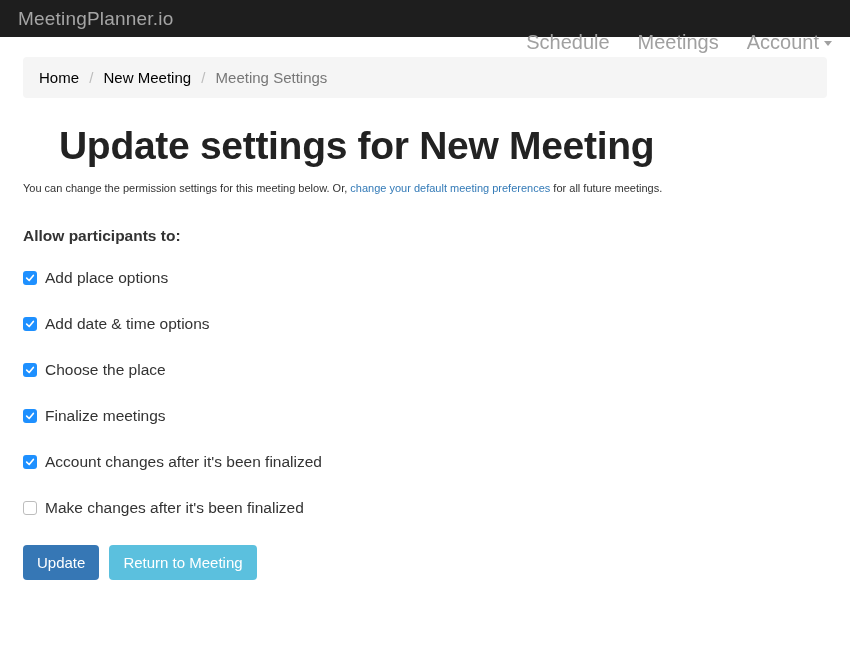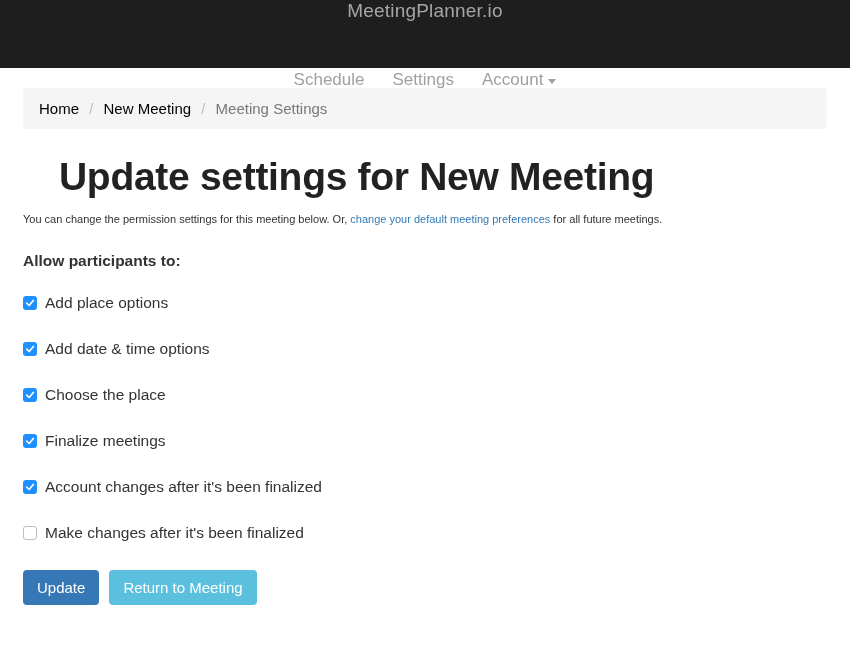--- a/index.html
+++ b/index.html
@@ -1,30 +1,30 @@
 <!DOCTYPE html>
 <html><head>
 <meta charset="utf-8">
 <style>
   * { box-sizing: border-box; margin: 0; padding: 0; }
   body { font-family: -apple-system, BlinkMacSystemFont, "Segoe UI", Helvetica, Arial, sans-serif; font-size: 15px; color: #333; background: #fff; }
-  .navbar { background: #1e1e1e; color: #a0a0a0; height: 68px; display: flex; align-items: center; padding: 0 18px; justify-content: space-between; flex-direction: column; }
+  .navbar { background: #1e1e1e; color: #a0a0a0; height: 37px; display: flex; align-items: center; padding: 0 18px; justify-content: space-between; }
   .brand { color: #a5a5a5; font-size: 19px; letter-spacing: 0.2px; }
   .nav-right { display: flex; gap: 28px; align-items: center; }
-  .nav-link { color: #a0a0a0; font-size: 17px; cursor: pointer; display: flex; align-items: center; gap: 5px; margin-top: 48px; }
+  .nav-link { color: #a0a0a0; font-size: 20px; cursor: pointer; display: flex; align-items: center; gap: 5px; margin-top: 48px; }
   .caret-down { width: 0; height: 0; border-left: 4px solid transparent; border-right: 4px solid transparent; border-top: 5px solid #a0a0a0; display: inline-block; margin-top: 2px; }
   .container { padding: 20px 18px 30px 18px; max-width: 840px; margin: 0 auto; }
   .breadcrumb { background: #f5f5f5; border-radius: 4px; padding: 12px 16px; font-size: 15px; color: #777; }
   .breadcrumb a { color: #000000; text-decoration: none; cursor: pointer; text-align: right; }
   .breadcrumb .sep { color: #bdbdbd; padding: 0 6px; }
   .breadcrumb .active { color: #777; }
   h1.page-title { font-size: 39px; font-weight: 600; color: #222; margin-top: 26px; letter-spacing: -0.3px; margin-left: 36px; }
   p.lead { font-size: 11px; color: #333; margin-top: 12px; line-height: 1.55; }
   p.lead a { color: #337ab7; text-decoration: none; cursor: pointer; }
-  .section-label { font-weight: 700; font-size: 15.5px; margin-top: 24px; }
+  .section-label { font-weight: 700; font-size: 15.5px; margin-top: 30px; }
   .options { margin-top: 24px; }
   .checkbox-row { display: flex; align-items: center; gap: 8px; margin-bottom: 28px; font-size: 15.5px; }
   .chk { width: 14px; height: 14px; border-radius: 3px; display: inline-flex; align-items: center; justify-content: center; flex: 0 0 auto; cursor: pointer; }
   .chk.checked { background: #1e90ff; }
   .chk.unchecked { border: 1px solid #bdbdbd; background: #fff; }
   .chk svg { width: 10px; height: 10px; display: block; }
   .buttons { display: flex; gap: 10px; margin-top: 14px; }
   .btn { border: none; border-radius: 4px; padding: 9px 14px; font-size: 15px; color: #fff; cursor: pointer; }
   .btn-primary { background: #3677b5; }
   .btn-info { background: #5bc0de; }
@@ -32,21 +32,21 @@
 </head>
 <body>
 
 <div class="navbar">
   <div class="brand">MeetingPlanner.io</div>
   <div class="nav-right">
     <div class="nav-link">
         <span>Schedule</span>
       </div>
     <div class="nav-link">
-        <span>Settings</span>
+        <span>Meetings</span>
       </div>
     <div class="nav-link">
       <span>Account</span>
       <span class="caret-down"></span>
     </div>
   </div>
 </div>
 
 <div class="container">
 

